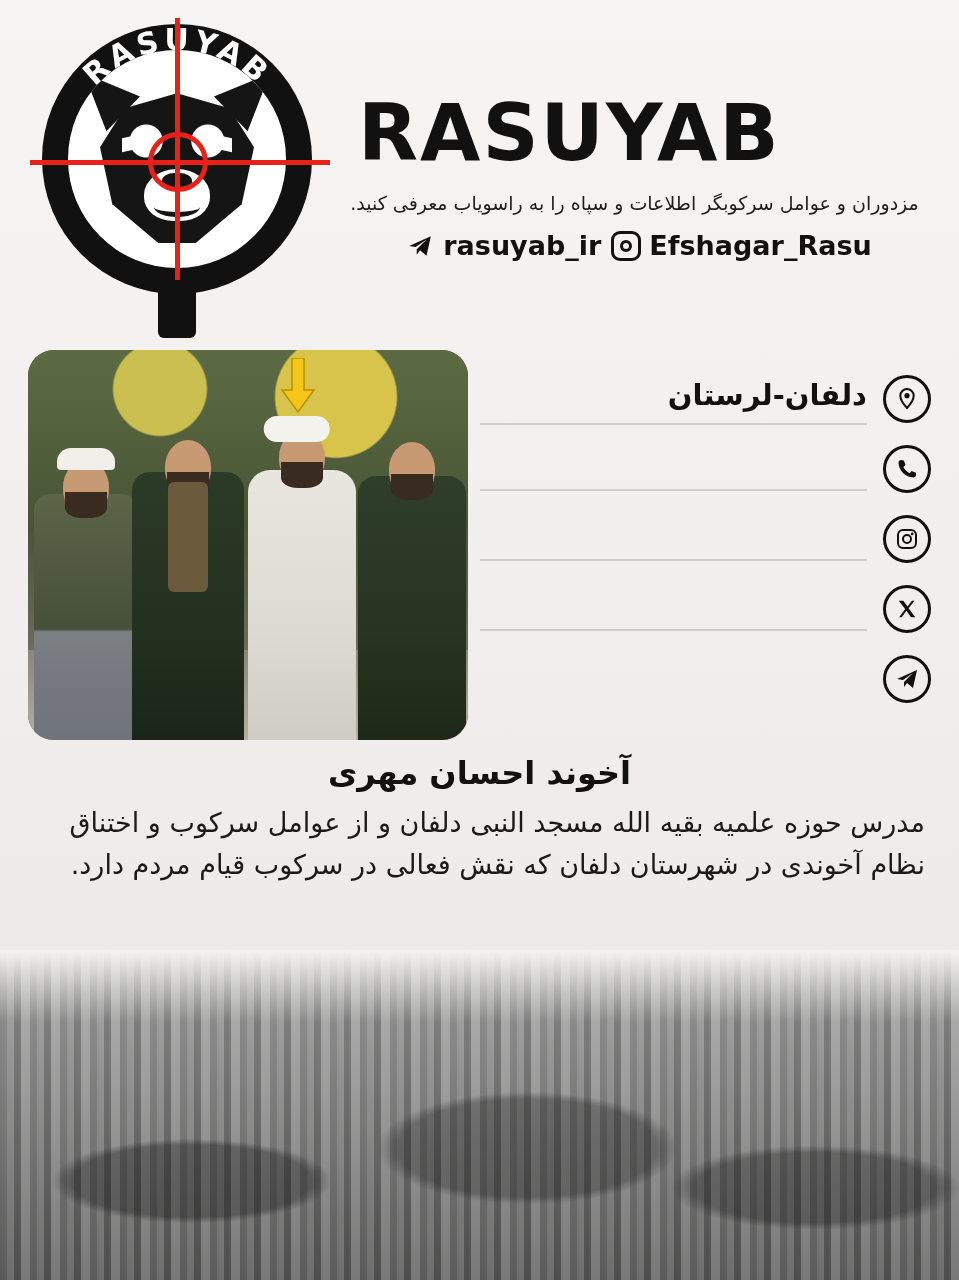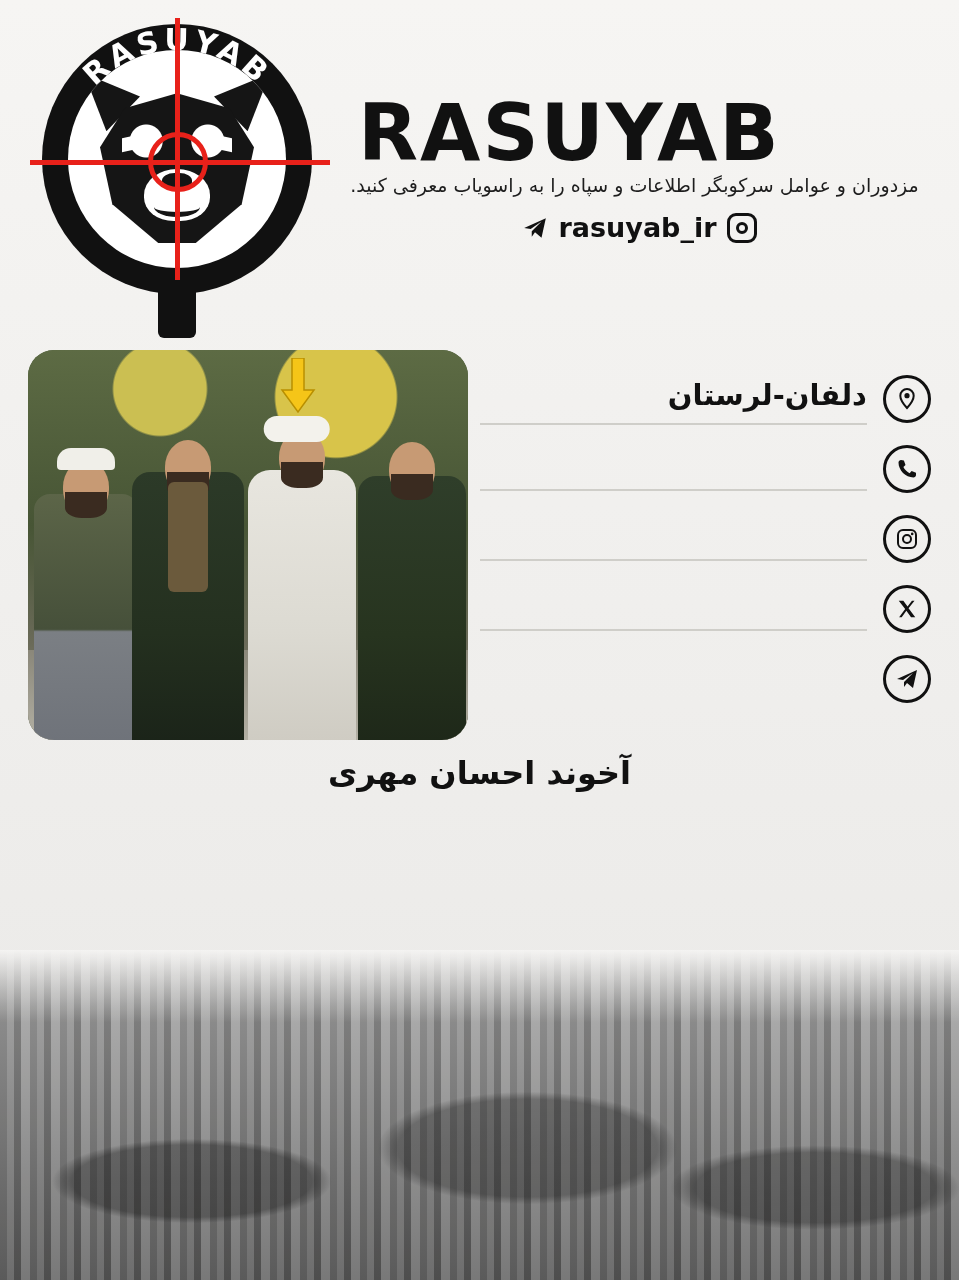--- a/index.html
+++ b/index.html
@@ -168,21 +168,21 @@
     font-weight: bold;
     font-size: 78px;
     letter-spacing: 2px;
     color: #111;
     line-height: 0.95;
     direction: ltr;
     text-align: left;
     padding-left: 10px;
   }
   .brand-sub {
-    margin-top: 4px;
+    margin-top: 22px;
     font-size: 19px;
     color: #1d1d1d;
     direction: rtl;
     text-align: center;
     padding-right: 8px;
   }
   .brand-handles {
     margin-top: 16px;
     display: flex;
     align-items: center;
@@ -406,20 +406,21 @@
         <div class="handle">
           <svg width="30" height="26" viewBox="0 0 24 24">
             <path d="M2 12 L22 3 L18 21 L12 16 L9 20 L9 15 L18 6 L8 13 Z" fill="#111"></path>
           </svg>
           <span>rasuyab_ir</span>
         </div>
         <div class="handle">
           <span class="ig-badge">
               <i></i>
             </span>
+          <span>Efshagar_Rasu</span>
         </div>
       </div>
     </div>
   </div>
 
   <div class="middle">
 
     <div class="photo">
       <div class="bg-sky"></div>
       <div class="ground"></div>
@@ -500,16 +501,17 @@
             <path d="M2 12 L22 3 L18 21 L12 16 L9 20 L9 15 L18 6 L8 13 Z" fill="#111"></path>
           </svg>
         </div>
         <div class="row-value"></div>
       </div>
 
     </div>
   </div>
 
   <div class="name">آخوند احسان مهری</div>
+  <div class="desc">مدرس حوزه علمیه بقیه الله مسجد النبی دلفان و از عوامل سرکوب و اختناق نظام آخوندی در شهرستان دلفان که نقش فعالی در سرکوب قیام مردم دارد.</div>
 
   <div class="crowd"></div>
 
 </div>
 
 </body></html>

